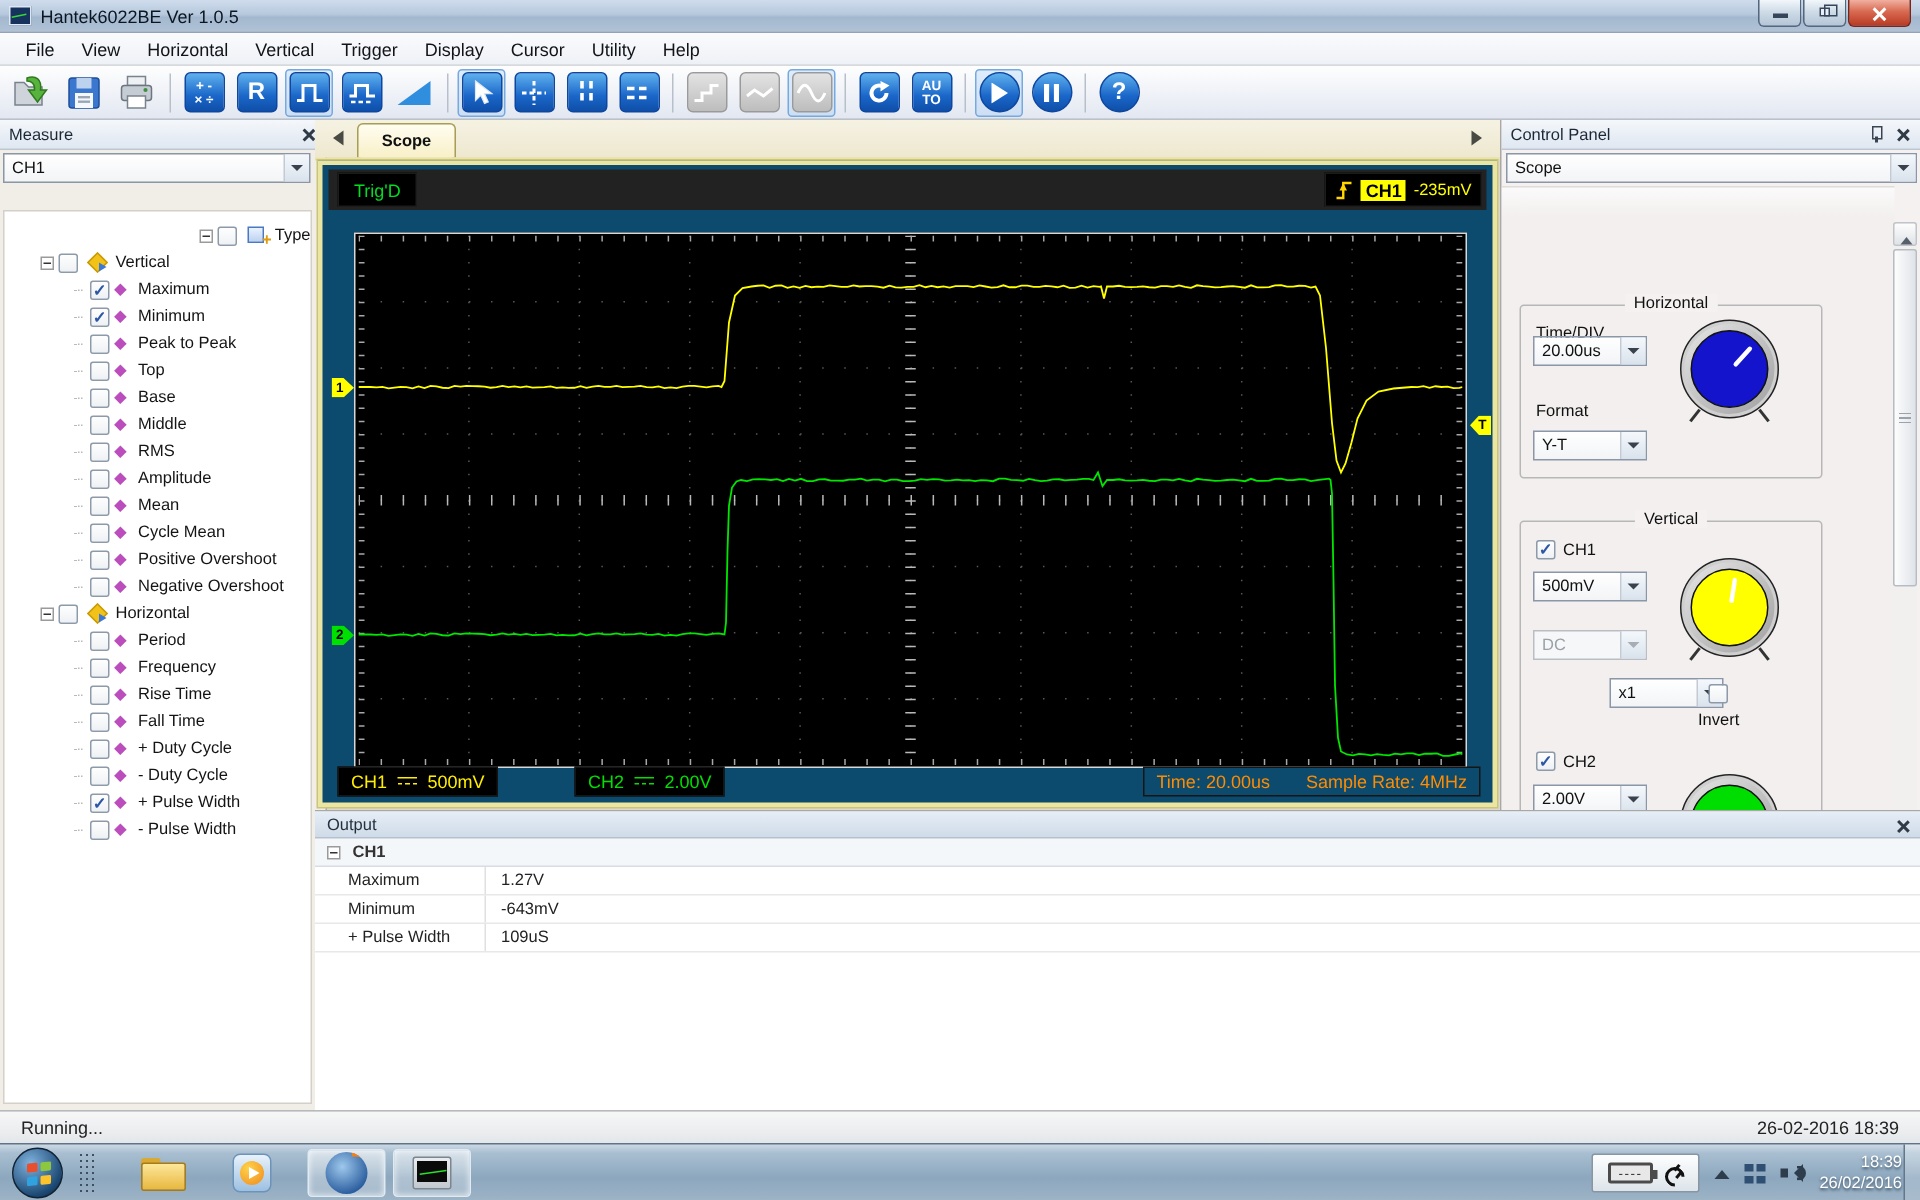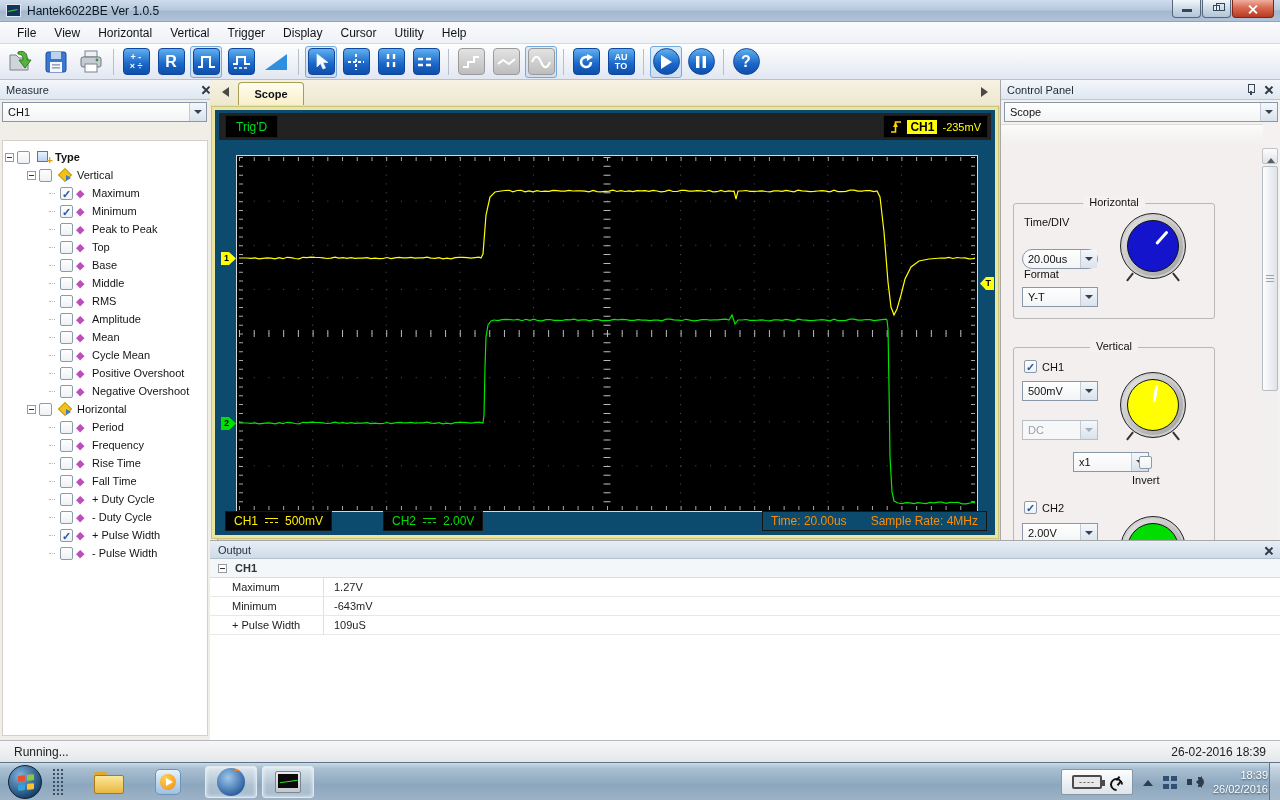--- a/index.html
+++ b/index.html
@@ -73,21 +73,21 @@
     border:1px solid #d4d0c8; padding-top:7px; overflow:hidden; }
   .trow { height:18px; display:flex; align-items:center; font-size:11px; color:#141414; }
   .trow .stub { width:6px; border-top:1px dotted #b9b9b9; margin-right:2px; }
   .expander { width:9px; height:9px; border:1px solid #9a9a9a; background:#fff; position:relative; flex:0 0 auto; }
   .expander::after { content:""; position:absolute; left:1px; top:3px; width:5px; height:1px; background:#333; }
   .tcheck { width:13px; height:13px; border:1px solid #8d9aa9; border-radius:2px;
     background:linear-gradient(#fefefe,#eef1f4); margin:0 3px; text-align:center; line-height:12px;
     font-size:11px; font-weight:bold; color:#2b57a5; flex:0 0 auto; }
   .tdiamond { width:12px; margin-right:4px; color:#bb4dbd; font-size:11px; line-height:12px; }
   .tdiamond::before { content:"◆"; }
-  .lvl0 { padding-left:2px; font-weight:bold; }
+  .lvl0 { padding-left:2px; font-weight:normal;justify-content:flex-end; }
   .lvl1 { padding-left:24px; }
   .lvl2 { padding-left:46px; }
   .ticon { width:15px; height:12px; position:relative; margin:0 3px 0 4px; flex:0 0 auto; }
   .ticon.type::before { content:""; position:absolute; left:0; top:0; width:9px; height:9px;
     border:1px solid #4a79c4; background:linear-gradient(#eaf2ff,#bcd2f0); }
   .ticon.type::after { content:"+"; position:absolute; right:-1px; bottom:-3px; color:#e09c10; font-weight:bold; font-size:11px; }
   .ticon.cat::before { content:""; position:absolute; left:1px; top:1px; width:8px; height:8px;
     background:#f2c218; transform:rotate(45deg); border:1px solid #c79a0a; }
   .ticon.cat::after { content:""; position:absolute; right:0px; bottom:0px; width:0; height:0;
     border:3px solid transparent; border-left:5px solid #3c78d8; }
@@ -645,21 +645,21 @@
     </div>
     <div class="combo" id="cp-combo">
       <span>Scope</span>
       <span class="carr"></span>
     </div>
     <div id="cp-body">
 
       <div class="group" id="grp-horizontal">
         <span class="group-title">Horizontal</span>
         <span class="cp-label" style="left:10px; top:12px;">Time/DIV</span>
-        <div class="combo cp-combo" style="left:8px; top:45px;border-radius:10px;">
+        <div class="combo cp-combo" style="left:8px; top:20px;">
           <span>20.00us</span>
           <span class="carr"></span>
         </div>
         <span class="cp-label" style="left:10px; top:64px;">Format</span>
         <div class="combo cp-combo" style="left:8px; top:83px;">
           <span>Y-T</span>
           <span class="carr"></span>
         </div>
         <div class="knob" style="left:106px; top:9px;">
           <div class="knob-face blue">

